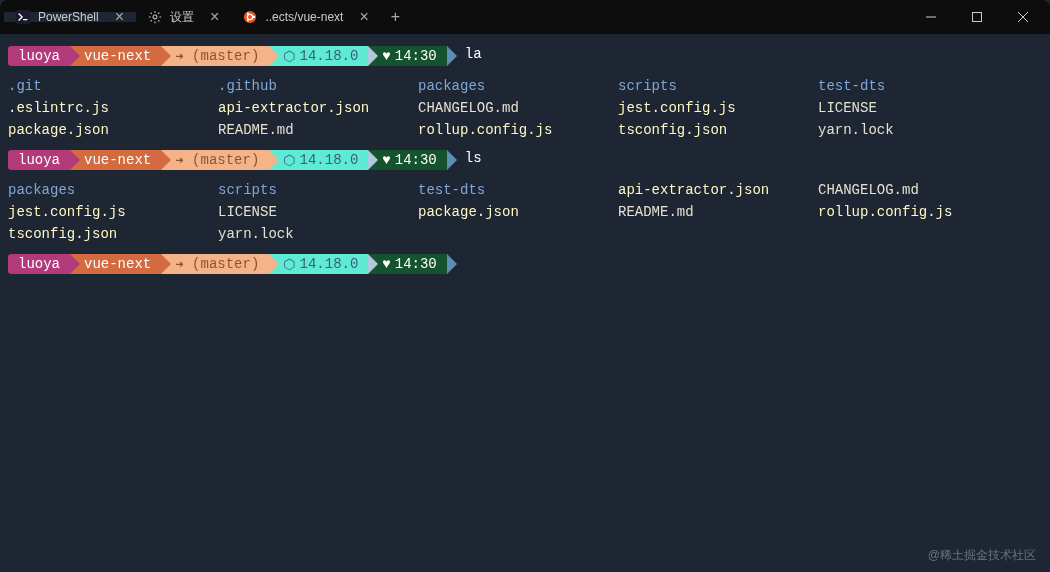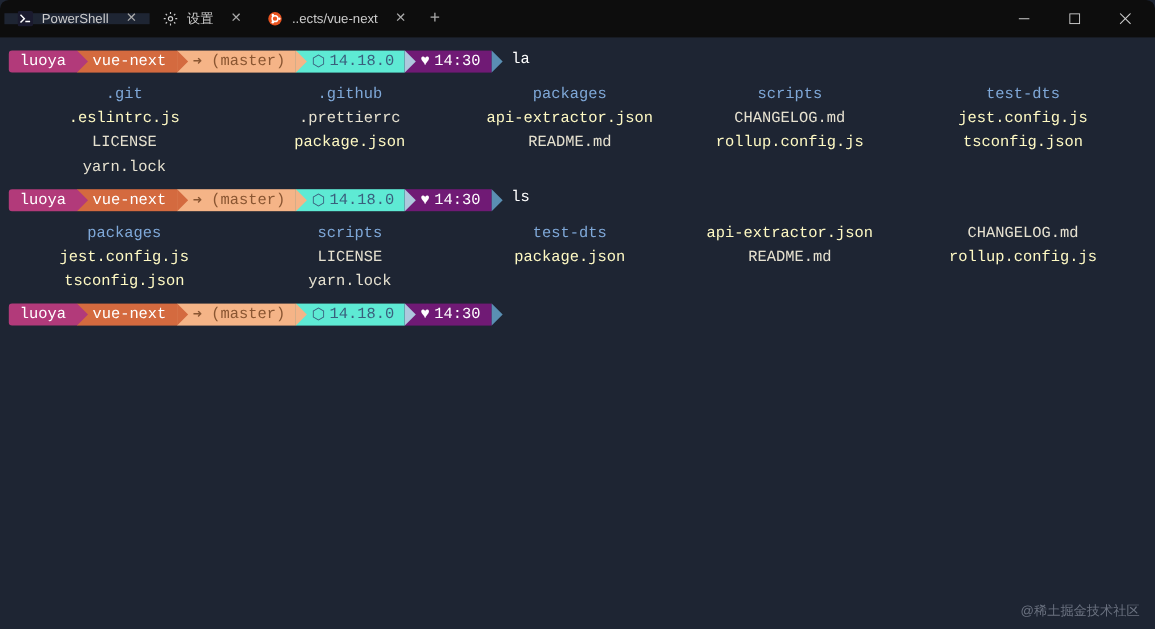--- a/index.html
+++ b/index.html
@@ -59,31 +59,31 @@
       z-index: 1;
     }
     .seg-user { background: #b23a7a; color: #fff; padding-left: 10px; border-radius: 3px 0 0 3px; }
     .seg-user::after { border-left-color: #b23a7a; }
     .seg-repo { background: #d46a3f; color: #fff; }
     .seg-repo::after { border-left-color: #d46a3f; }
     .seg-branch { background: #f5b487; color: #8a5632; }
     .seg-branch::after { border-left-color: #f5b487; }
     .seg-node { background: #5eead4; color: #3a5f7d; }
     .seg-node::after { border-left-color: #aec8dd; }
-    .seg-time { background: #701a75; color: #fff; }
+    .seg-time { background: #14532d; color: #fff; }
     .seg-time::after { border-left-color: #5a8fb3; }
     .cmd { margin-left: 18px; color: #ffffff; }
     .output {
       display: grid;
       grid-template-columns: 210px 200px 200px 200px auto;
       row-gap: 2px;
       margin: 4px 0 10px 0;
       line-height: 20px;
     }
-    .entry { white-space: nowrap; text-align: center; }
+    .entry { white-space: nowrap; }
     .dir { color: #7fa8d8; }
     .file-hl { color: #fef9c3; }
     .file { color: #e6e1d0; }
     .watermark {
       position: absolute;
       bottom: 8px;
       right: 14px;
       font-family: 'Segoe UI', sans-serif;
       font-size: 12px;
       color: #6b7280;
@@ -165,21 +165,20 @@
     <span class="cmd">la</span>
   </div>
 
   <div class="output" id="out-la">
       <span class="entry dir">.git</span>
       <span class="entry dir">.github</span>
       <span class="entry dir">packages</span>
       <span class="entry dir">scripts</span>
       <span class="entry dir">test-dts</span>
       <span class="entry file-hl">.eslintrc.js</span>
-      <span class="entry file">.prettierrc</span>
       <span class="entry file-hl">api-extractor.json</span>
       <span class="entry file">CHANGELOG.md</span>
       <span class="entry file-hl">jest.config.js</span>
       <span class="entry file">LICENSE</span>
       <span class="entry file-hl">package.json</span>
       <span class="entry file">README.md</span>
       <span class="entry file-hl">rollup.config.js</span>
       <span class="entry file-hl">tsconfig.json</span>
       <span class="entry file">yarn.lock</span>
     </div>

